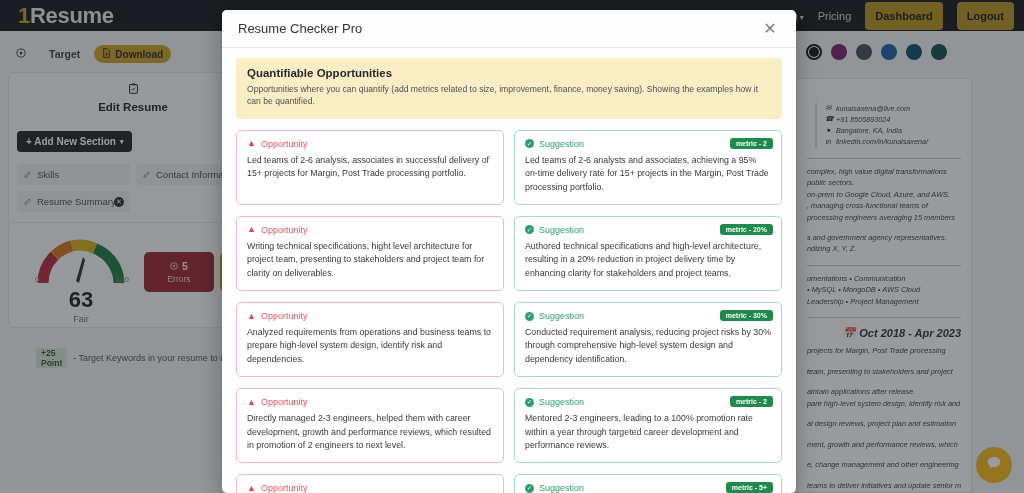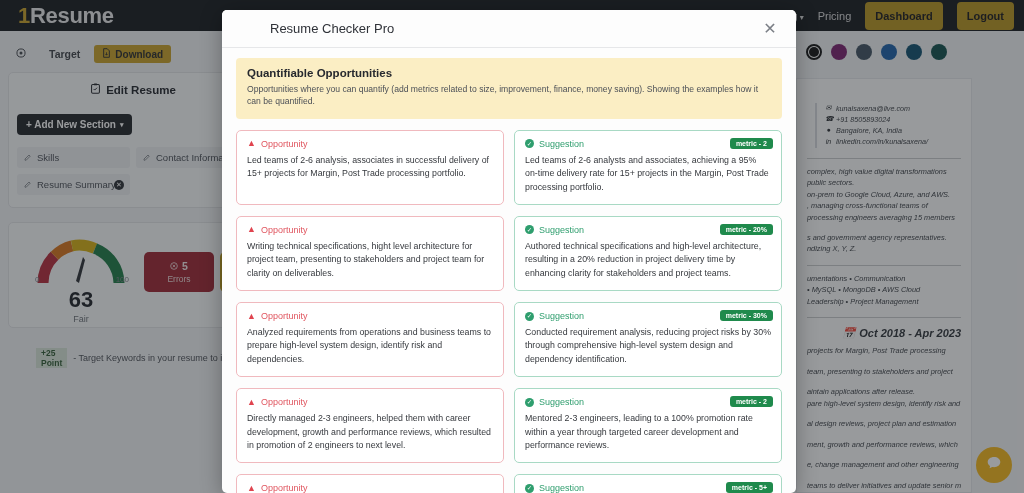--- a/index.html
+++ b/index.html
@@ -47,31 +47,31 @@
     background: #f3f4f6;
   }
 
   .toolrow {
     position: absolute; top: 45px; left: 16px;
     display: flex; align-items: center; gap: 14px;
   }
   .tool-item { display: flex; align-items: center; gap: 23px; font-size: 10.5px; color: #3f4349; font-weight: 600; }
   .tool-dl {
     background: #c9a227; color: #2b2b2b; font-size: 10px; font-weight: 700;
-    padding: 3px 8px; border-radius: 3px; display: flex; align-items: center; gap: 4px;
+    padding: 3px 8px; border-radius: 9px; display: flex; align-items: center; gap: 4px;
   }
 
   .panel-left {
     position: absolute; top: 72px; left: 8px; width: 250px;
     background: #fafbfc; border: 1px solid #e3e5e8; border-radius: 5px;
     padding: 10px 0 12px;
   }
   .edit-resume {
     text-align: center; font-size: 11.5px; font-weight: 700; color: #20232a;
-    display: flex; align-items: center; justify-content: center; gap: 5px;
+    display: flex; align-items: center; justify-content: flex-end; gap: 5px; flex-direction: column;
   }
   .add-section {
     margin: 18px 0 0 8px; display: inline-flex; align-items: center;
     background: #212327; color: #fff; font-size: 10px; font-weight: 700;
     padding: 5px 9px; border-radius: 4px;
   }
   .chip-grid {
     margin: 12px 8px 0; display: grid; grid-template-columns: 1fr 1fr; gap: 6px;
   }
   .chip {
@@ -148,21 +148,21 @@
   #modal {
     position: absolute; left: 222px; top: 10px; width: 574px; height: 483px;
     background: #fdfdfd; border-radius: 5px; overflow: hidden;
     box-shadow: 0 4px 22px rgba(0,0,0,.3);
     display: flex; flex-direction: column;
   }
   .modal-header {
     height: 38px; flex: 0 0 38px; border-bottom: 1px solid #e6e7e9;
     display: flex; align-items: center; padding: 0 16px; background: #fdfdfd;
   }
-  .modal-title { font-size: 13px; color: #2f3238; margin-left: 32px; }
+  .modal-title { font-size: 13px; color: #2f3238; }
   .modal-close {
     margin-left: auto; font-size: 16px; color: #7b7f86; line-height: 1;
     width: 20px; height: 20px; display: flex; align-items: center; justify-content: center;
   }
   .modal-body {
     flex: 1 1 auto; overflow-y: auto; padding: 10px 14px 6px 14px;
     position: relative;
   }
   .modal-body::-webkit-scrollbar { width: 9px; }
   .modal-body::-webkit-scrollbar-track { background: #f1f1f1; }

